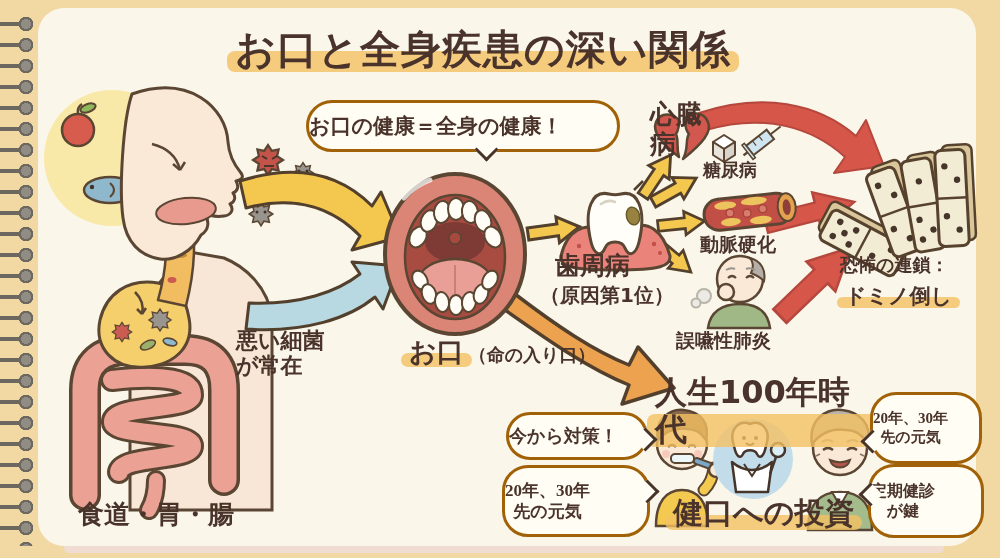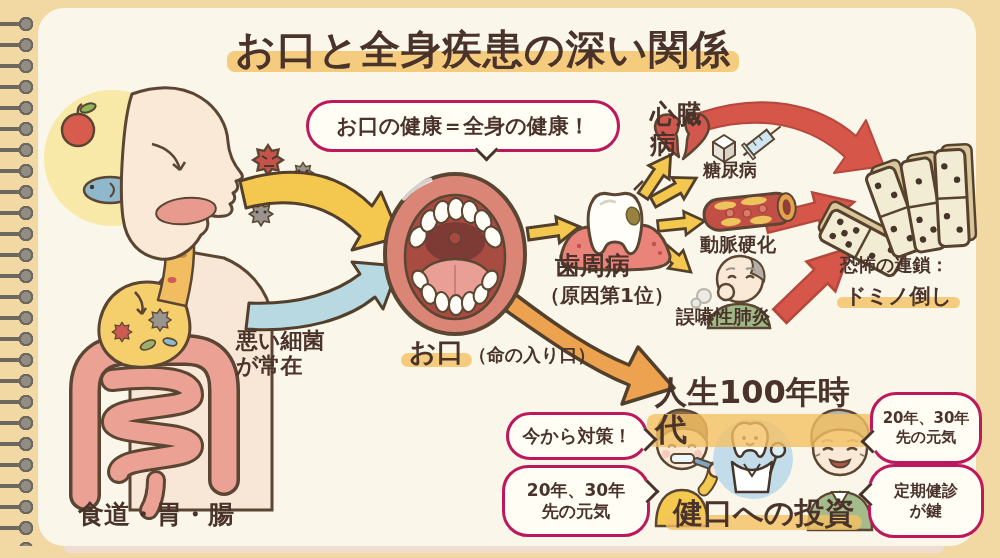--- a/index.html
+++ b/index.html
@@ -13,22 +13,22 @@
       radial-gradient(circle 7px at 26px 10px, #918c84 0 5px, #6c675f 5px 7px, rgba(0,0,0,0) 7.5px),
       linear-gradient(to bottom, rgba(0,0,0,0) 0 8px, #6c675f 8px 12px, rgba(0,0,0,0) 12px);
     background-size:46px 21px, 30px 21px;
     background-repeat:repeat-y,repeat-y;}
   .t{position:absolute;z-index:4;line-height:1.15;}
   .c{text-align:left;}
   .pre{white-space:pre-line;}
   .hl{position:relative;display:inline-block;padding:0 5px;z-index:1;}
   .hl::before{content:"";position:absolute;left:-3px;right:-3px;bottom:1%;height:44%;
               background:#f4c163;border-radius:8px;z-index:-1;opacity:.8;}
-  .bubble{position:absolute;z-index:5;background:#fffdf4;border:3px solid #be185d;border-radius:26px;
-          display:flex;align-items:center;justify-content:center;text-align:center;line-height:1.25;}
+  .bubble{position:absolute;z-index:5;background:#fffdf4;border:3px solid #a16207;border-radius:26px;
+          display:flex;align-items:center;justify-content:flex-start;text-align:center;line-height:1.25;font-family:Liberation Serif, serif;}
   .tail{position:absolute;width:14px;height:14px;background:#fffdf4;transform:rotate(45deg);}
   .tail.b{bottom:-9px;border-right:3px solid #473327;border-bottom:3px solid #473327;}
   .tail.r{right:-9px;border-top:3px solid #473327;border-right:3px solid #473327;}
   .tail.l{left:-9px;border-bottom:3px solid #473327;border-left:3px solid #473327;}
   svg{position:absolute;overflow:visible;}
   .z2{z-index:2}.z3{z-index:3}
 </style>
 </head>
 <body>
 
@@ -345,21 +345,21 @@
   <div class="t" style="left:372px;top:336px;width:200px;white-space:nowrap;">
     <span class="hl" style="font-size:27px;margin-left:32px;">お口</span><span style="font-size:18px;">（命の入り口）</span>
   </div>
 
   <div class="t c" style="left:555px;top:252px;width:115px;font-size:25px;">歯周病</div>
   <div class="t c" style="left:540px;top:284px;width:145px;font-size:20px;">（原因第1位）</div>
 
   <div class="t c" style="left:650px;top:100px;width:72px;font-size:26px;">心臓病</div>
   <div class="t c" style="left:703px;top:160px;width:72px;font-size:18px;">糖尿病</div>
   <div class="t c" style="left:700px;top:234px;width:84px;font-size:19px;">動脈硬化</div>
-  <div class="t c" style="left:676px;top:306px;width:104px;font-size:19px;">誤嚥性肺炎</div>
+  <div class="t c" style="left:676px;top:330px;width:104px;font-size:19px;">誤嚥性肺炎</div>
 
   <div class="t c" style="left:840px;top:255px;width:136px;font-size:18px;">恐怖の連鎖：</div>
   <div class="t c" style="left:840px;top:284px;width:136px;font-size:21px;">
     <span class="hl">ドミノ倒し</span>
   </div>
 
   <div class="t c" style="left:650px;top:374px;width:232px;font-size:32px;">
     <span class="hl">人生100年時代</span>
   </div>
 

